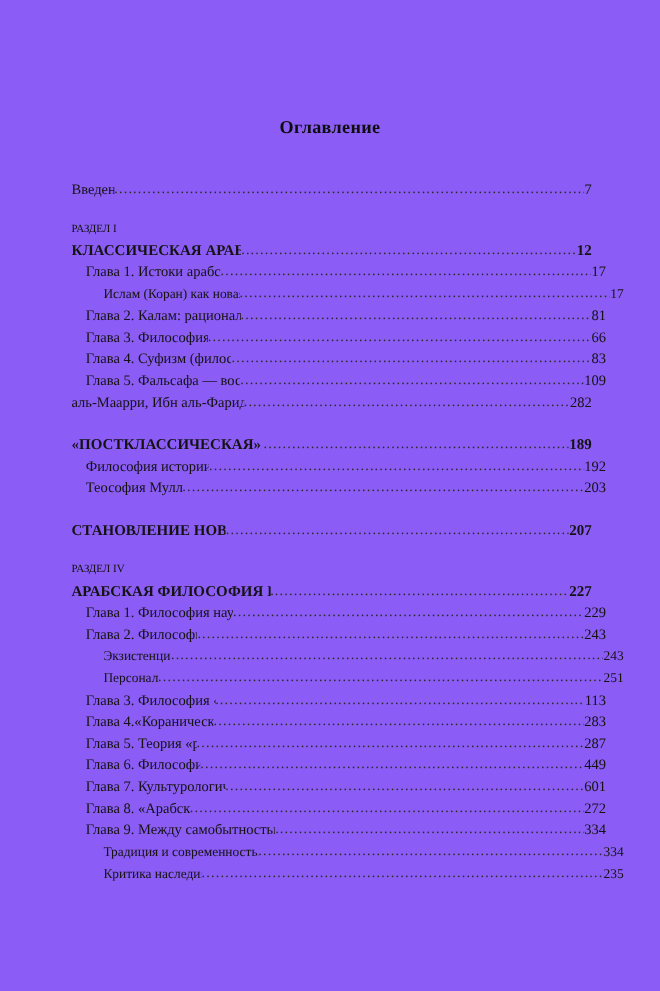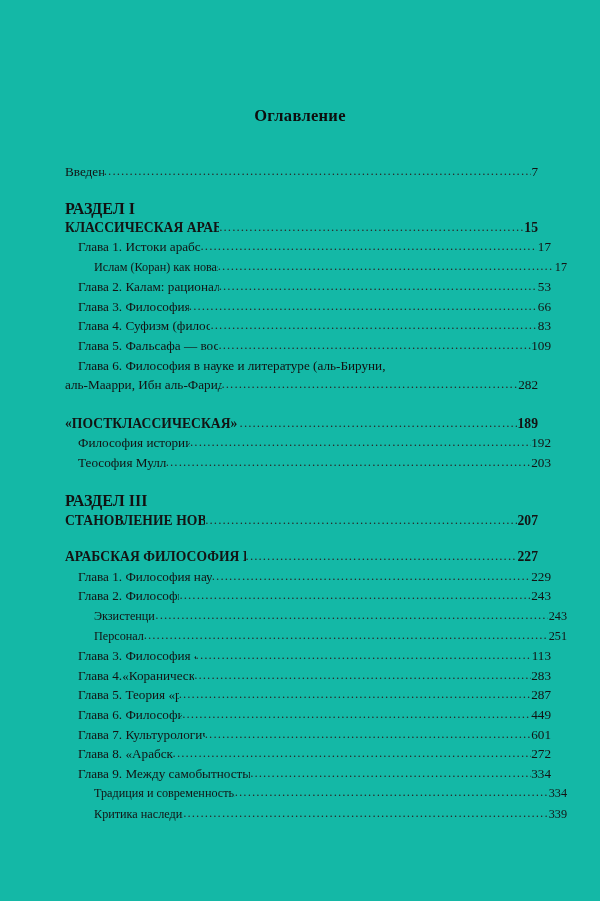--- a/index.html
+++ b/index.html
@@ -4,21 +4,21 @@
 <style>
   html, body {
     margin: 0;
     padding: 0;
     background: #ffffff;
   }
   .page {
     position: relative;
     width: 600px;
     height: 901px;
-    background: #14b8a6;
+    background: #8b5cf6;
     font-family: "Liberation Serif", "DejaVu Serif", serif;
     color: #111111;
     overflow: hidden;
     box-sizing: border-box;
   }
 
   .toc-title {
     position: absolute;
     top: 106px;
     left: 0;
@@ -77,22 +77,22 @@
   .lvl2 { margin-left: 29px; font-size: 12.2px; line-height: 19.2px; }
 
   .sect-head {
     font-weight: bold;
     font-size: 13.6px;
     line-height: 19.4px;
     letter-spacing: 0.05px;
   }
   .sect-head .leader { font-weight: normal; letter-spacing: 1.05px; }
   .sect-label {
-    font-weight: bold;
-    font-size: 16px;
+    font-weight: normal;
+    font-size: 10px;
     line-height: 19.4px;
   }
   .plain-line {
     font-size: 13.2px;
     line-height: 19.6px;
     white-space: nowrap;
   }
 
   .gap-intro  { height: 17px; }
   .gap-sect   { height: 19px; }
@@ -112,54 +112,53 @@
       <span class="leader"></span>
       <span class="pg">7</span>
     </div>
 
     <div class="gap-intro"></div>
 
     <div class="sect-label">РАЗДЕЛ I</div>
     <div class="row sect-head lvl0">
       <span class="txt">КЛАССИЧЕСКАЯ АРАБСКАЯ ФИЛОСОФИЯ</span>
       <span class="leader"></span>
-      <span class="pg">15</span>
+      <span class="pg">12</span>
     </div>
 
     <div class="row lvl1">
       <span class="txt">Глава 1. Истоки арабской философии.</span>
       <span class="leader"></span>
       <span class="pg">17</span>
     </div>
     <div class="row lvl2">
       <span class="txt">Ислам (Коран) как новая рациональность</span>
       <span class="leader"></span>
       <span class="pg">17</span>
     </div>
     <div class="row lvl1">
       <span class="txt">Глава 2. Калам: рационалистическая теология</span>
       <span class="leader"></span>
-      <span class="pg">53</span>
+      <span class="pg">81</span>
     </div>
     <div class="row lvl1">
       <span class="txt">Глава 3. Философия исмаилизма.</span>
       <span class="leader"></span>
       <span class="pg">66</span>
     </div>
     <div class="row lvl1">
       <span class="txt">Глава 4. Суфизм (философия мистицизма)</span>
       <span class="leader"></span>
       <span class="pg">83</span>
     </div>
     <div class="row lvl1">
       <span class="txt">Глава 5. Фальсафа — восточный перипатетизм</span>
       <span class="leader"></span>
       <span class="pg">109</span>
     </div>
-    <div class="plain-line lvl1">Глава 6. Философия в науке и литературе (аль-Бируни,</div>
     <div class="row lvl0">
       <span class="txt">аль-Маарри, Ибн аль-Фарид, аль-Джахиз, ат-Тавхиди).</span>
       <span class="leader"></span>
       <span class="pg">282</span>
     </div>
 
     <div class="gap-sect"></div>
 
     <div class="row sect-head lvl0">
       <span class="txt">«ПОСТКЛАССИЧЕСКАЯ» ИСЛАМСКАЯ ФИЛОСОФИЯ</span>
@@ -172,29 +171,29 @@
       <span class="pg">192</span>
     </div>
     <div class="row lvl1">
       <span class="txt">Теософия Муллы Садры.</span>
       <span class="leader"></span>
       <span class="pg">203</span>
     </div>
 
     <div class="gap-sect"></div>
 
-    <div class="sect-label">РАЗДЕЛ III</div>
     <div class="row sect-head lvl0">
       <span class="txt">СТАНОВЛЕНИЕ НОВОЙ ФИЛОСОФИИ</span>
       <span class="leader"></span>
       <span class="pg">207</span>
     </div>
 
     <div class="gap-sect-s"></div>
 
+    <div class="sect-label">РАЗДЕЛ IV</div>
     <div class="row sect-head lvl0">
       <span class="txt">АРАБСКАЯ ФИЛОСОФИЯ ВТОРОЙ ПОЛОВИНЫ XX ВЕКА</span>
       <span class="leader"></span>
       <span class="pg">227</span>
     </div>
 
     <div class="row lvl1">
       <span class="txt">Глава 1. Философия науки. Неопозитивизм.</span>
       <span class="leader"></span>
       <span class="pg">229</span>
@@ -250,17 +249,17 @@
       <span class="pg">334</span>
     </div>
     <div class="row lvl2">
       <span class="txt">Традиция и современность. Прошлое в настоящем</span>
       <span class="leader"></span>
       <span class="pg">334</span>
     </div>
     <div class="row lvl2">
       <span class="txt">Критика наследия и ислама</span>
       <span class="leader"></span>
-      <span class="pg">339</span>
+      <span class="pg">235</span>
     </div>
 
   </div>
 </div>
 
 </body></html>

